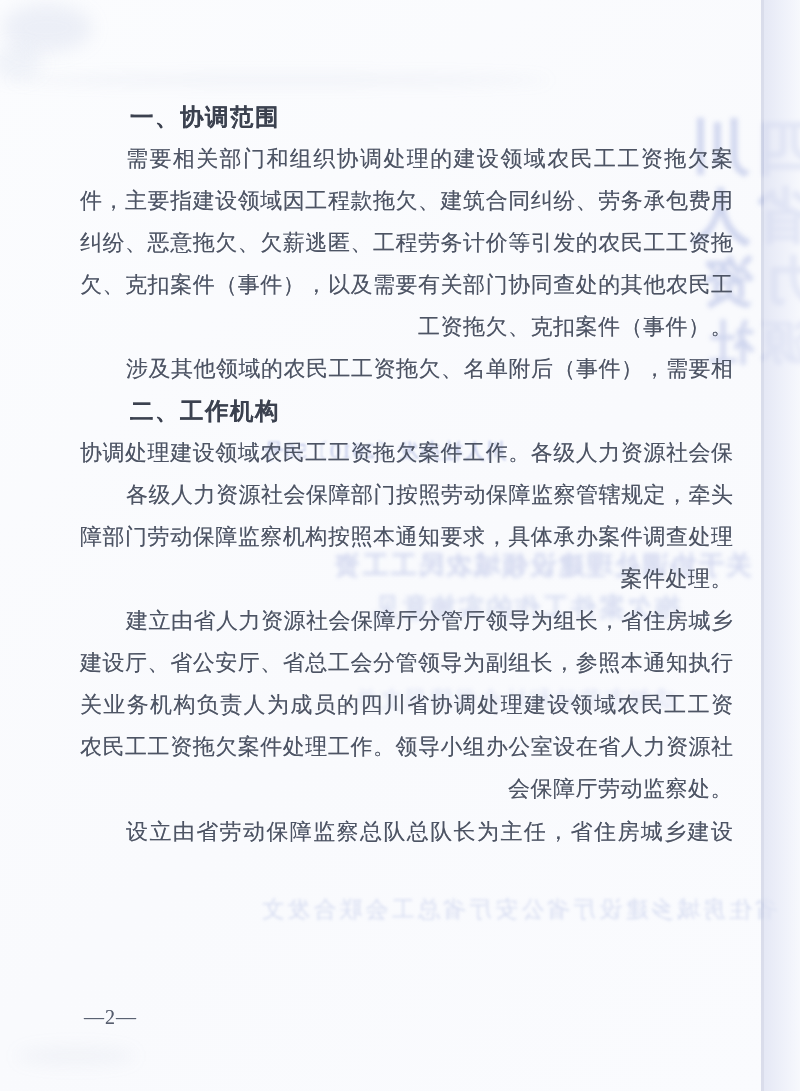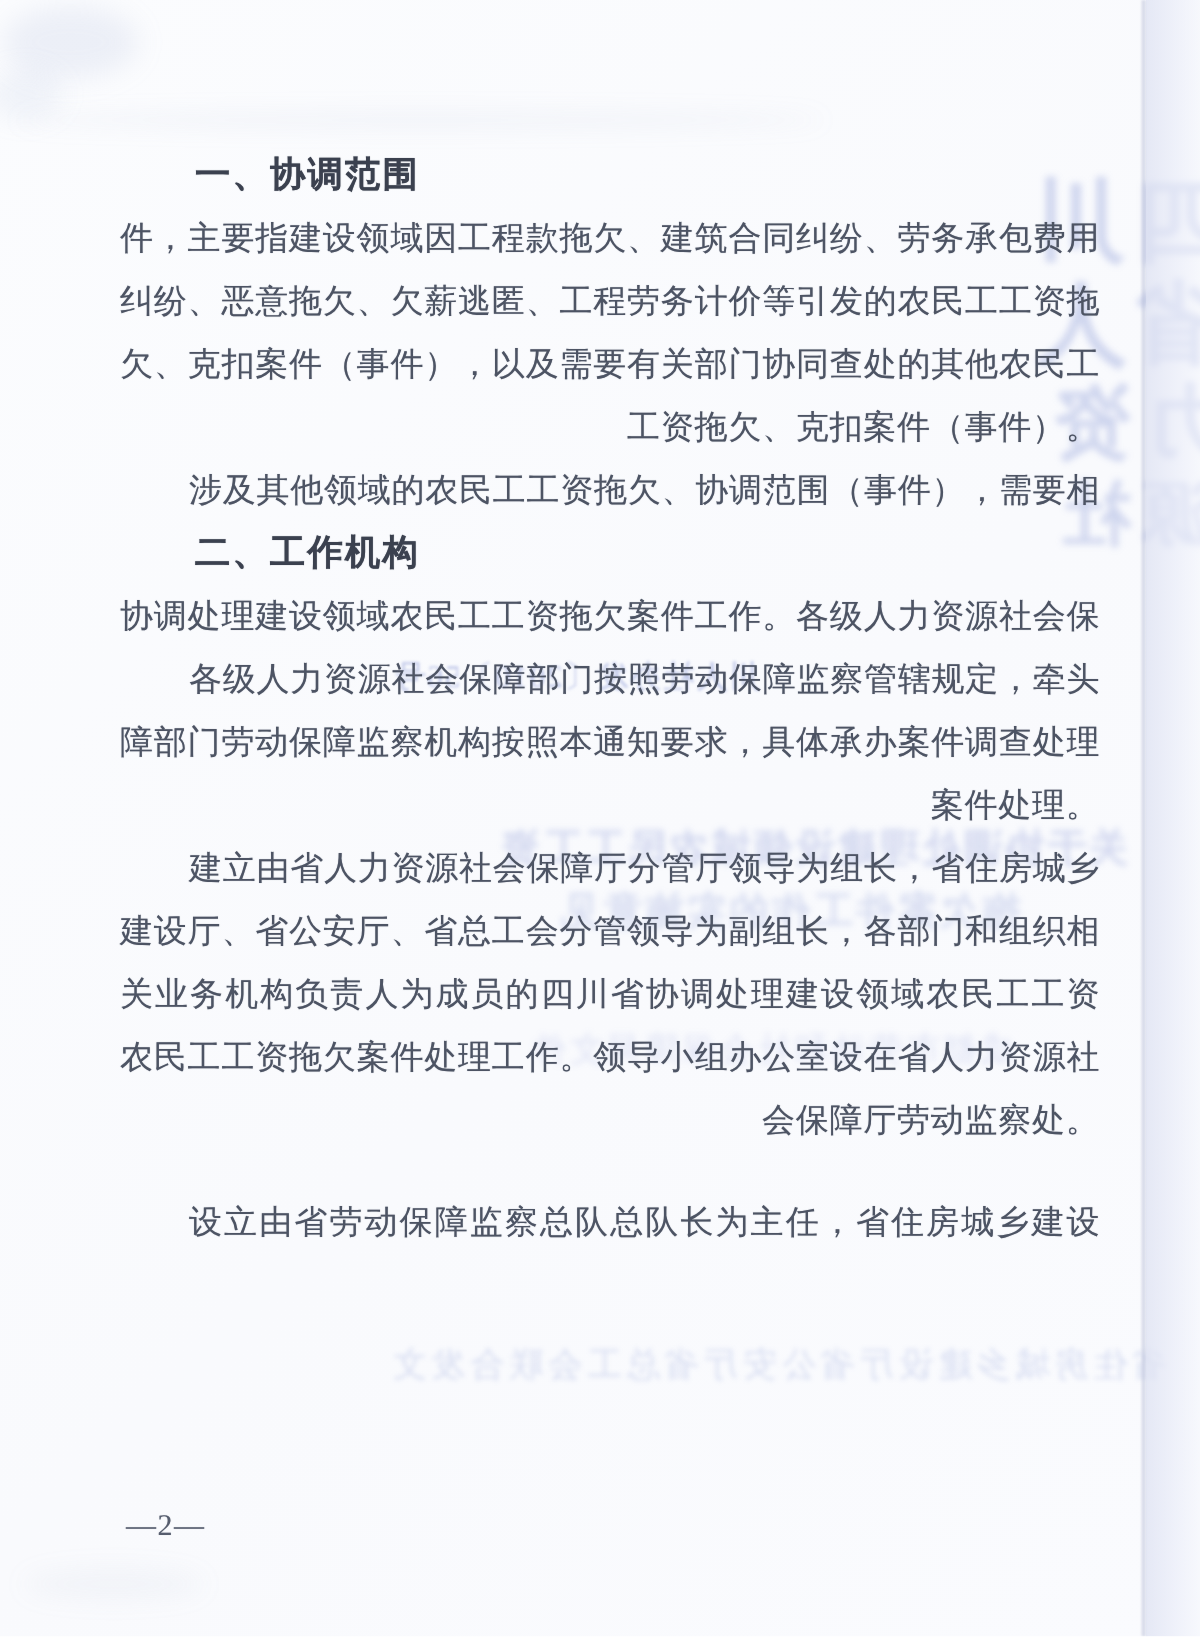--- a/index.html
+++ b/index.html
@@ -72,21 +72,21 @@
   .hline {
     height: 42px;
     line-height: 42px;
     font-size: 23.5px;
     font-weight: 700;
     color: #3b414f;
     padding-left: 50px;
     letter-spacing: 1.5px;
     text-shadow: 0 0 0.6px rgba(59,65,79,0.7);
   }
-  .gap-before { margin-top: 26px; }
+  .gap-before { margin-top: 1px; }
 
   .pagenum {
     position: absolute;
     left: 84px; top: 1006px;
     font-size: 20px;
     letter-spacing: 1px;
     color: #565d6e;
     text-shadow: 0 0 0.5px rgba(86,93,110,0.5);
   }
 </style>
@@ -106,36 +106,37 @@
   <div class="ghost gbig gb4">源社</div>
   <div class="ghost gdoc">川人社办发〔2010〕56号</div>
   <div class="ghost gl1">关于协调处理建设领域农民工工资</div>
   <div class="ghost gl2">拖欠案件工作的实施意见</div>
   <div class="ghost gl3">成都市劳动和社会保障局文件</div>
   <div class="ghost gl4">省住房城乡建设厅省公安厅省总工会联合发文</div>
 
   <div class="tb">
     <div class="hline">一、协调范围</div>
 
+    <div class="line jl ind">需要相关部门和组织协调处理的建设领域农民工工资拖欠案</div>
     <div class="line jl">件，主要指建设领域因工程款拖欠、建筑合同纠纷、劳务承包费用</div>
     <div class="line jl">纠纷、恶意拖欠、欠薪逃匿、工程劳务计价等引发的农民工工资拖</div>
     <div class="line jl">欠、克扣案件（事件），以及需要有关部门协同查处的其他农民工</div>
     <div class="line">工资拖欠、克扣案件（事件）。</div>
 
-    <div class="line jl ind">涉及其他领域的农民工工资拖欠、协调范围（事件），需要相</div>
+    <div class="line jl ind">涉及其他领域的农民工工资拖欠、名单附后（事件），需要相</div>
 
     <div class="hline">二、工作机构</div>
 
     <div class="line jl">协调处理建设领域农民工工资拖欠案件工作。各级人力资源社会保</div>
     <div class="line jl ind">各级人力资源社会保障部门按照劳动保障监察管辖规定，牵头</div>
     <div class="line jl">障部门劳动保障监察机构按照本通知要求，具体承办案件调查处理</div>
     <div class="line">案件处理。</div>
 
     <div class="line jl ind">建立由省人力资源社会保障厅分管厅领导为组长，省住房城乡</div>
-    <div class="line jl">建设厅、省公安厅、省总工会分管领导为副组长，各部门和组织相</div>
+    <div class="line jl">建设厅、省公安厅、省总工会分管领导为副组长，参照本通知执行</div>
     <div class="line jl">关业务机构负责人为成员的四川省协调处理建设领域农民工工资</div>
     <div class="line jl">农民工工资拖欠案件处理工作。领导小组办公室设在省人力资源社</div>
     <div class="line">会保障厅劳动监察处。</div>
 
     <div class="line jl ind gap-before">设立由省劳动保障监察总队总队长为主任，省住房城乡建设</div>
   </div>
 
   <div class="pagenum">—2—</div>
 
   <div class="edge-line"></div>

